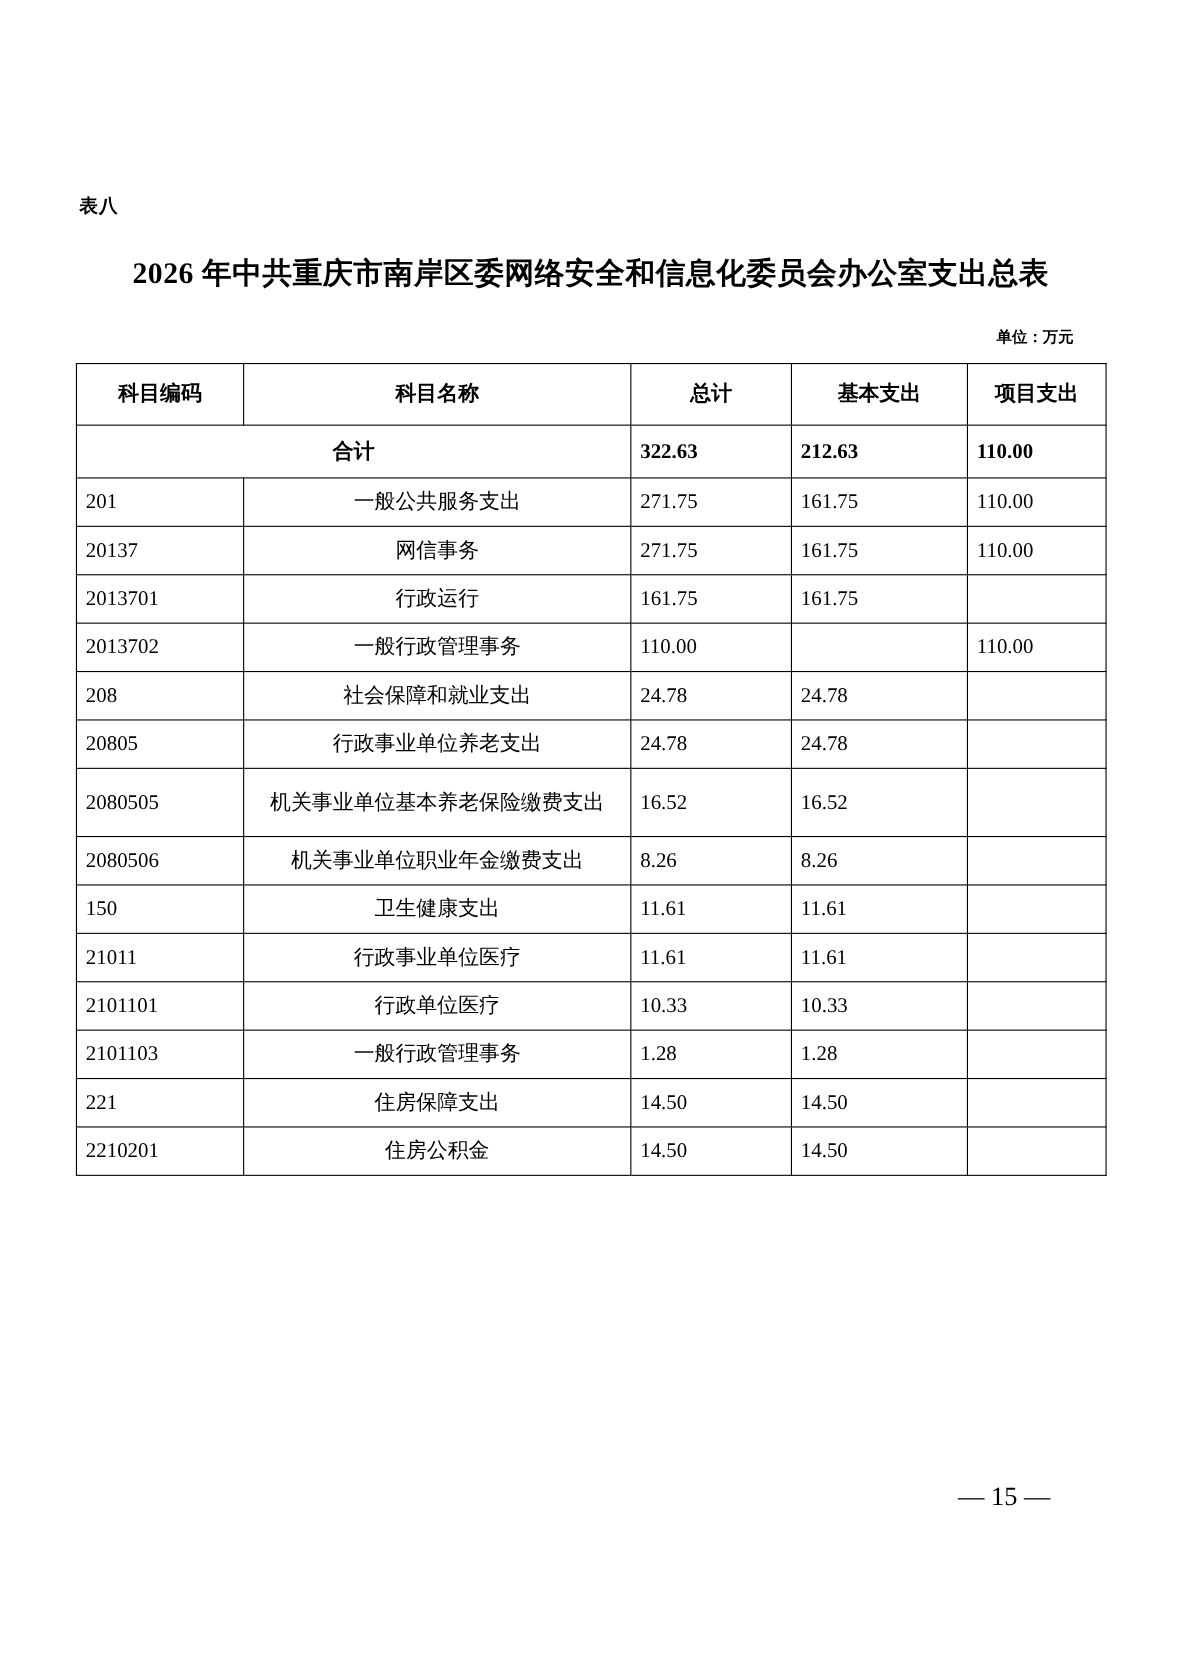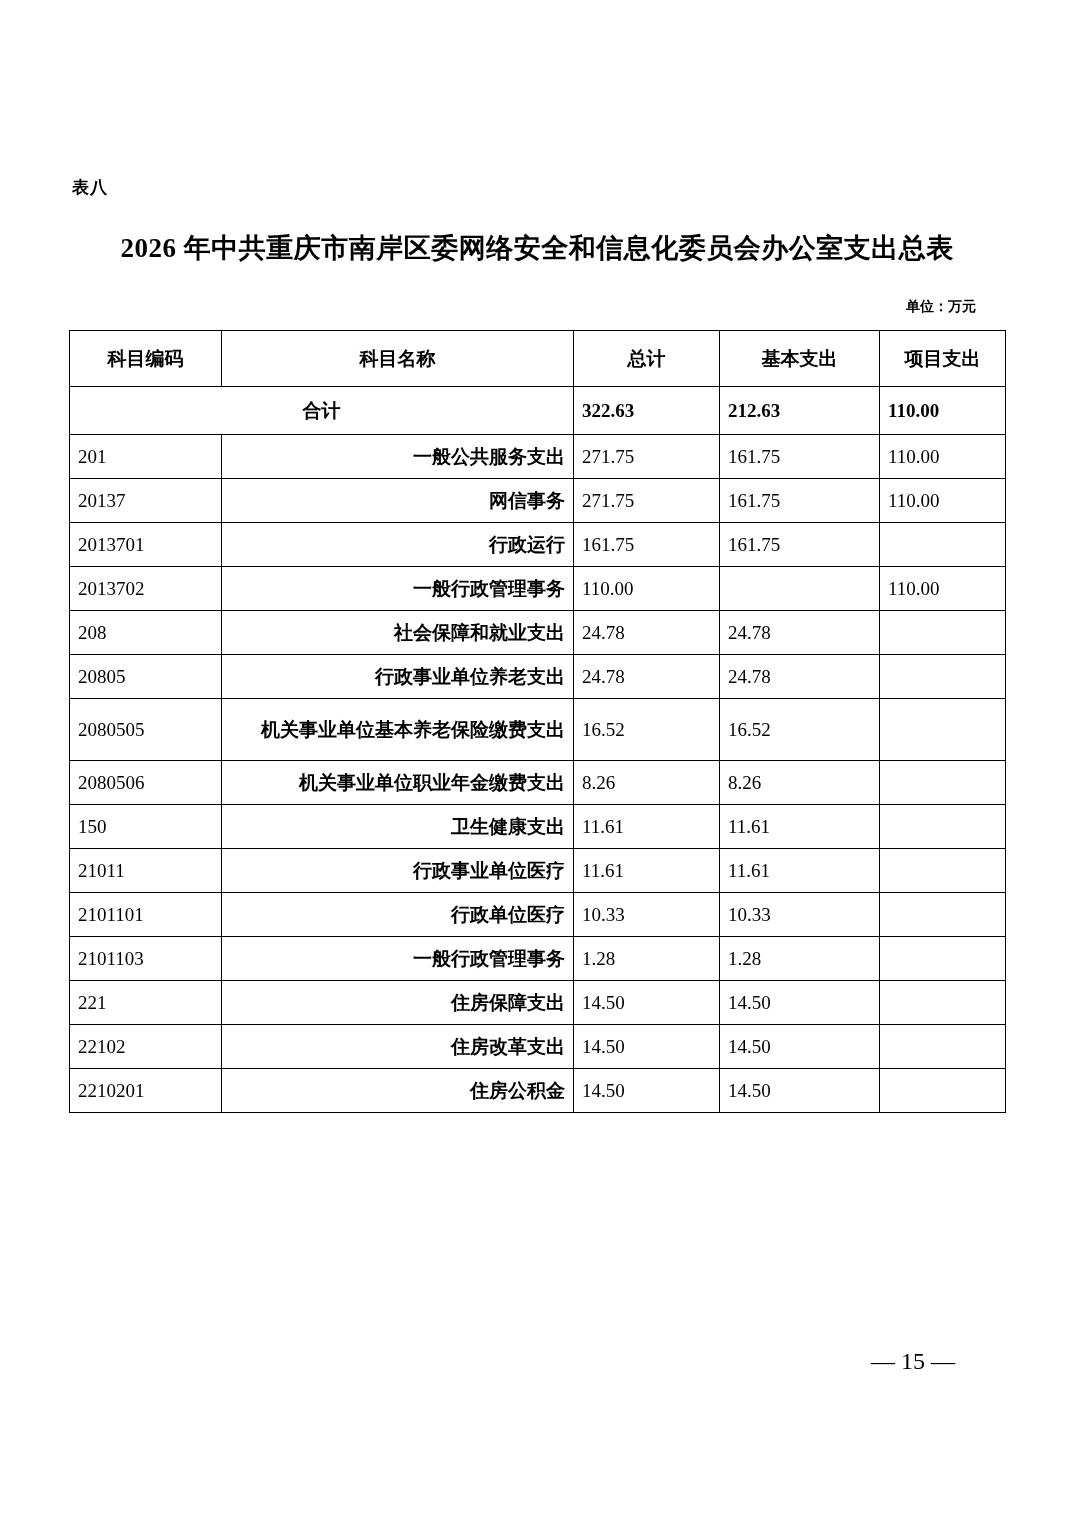--- a/index.html
+++ b/index.html
@@ -78,22 +78,21 @@
   .col-project { width: 126px; }
 
   td.num {
     text-align: left;
     padding-right: 12px;
   }
   td.code {
     text-align: left;
   }
   td.name {
-    text-align: right;
-    font-weight: bold;
+    text-align: center;
   }
   tr.total-row td {
     font-weight: bold;
     height: 48px;
   }
   tr.total-row td.total-label {
     text-align: center;
   }
   td.lvl1 { padding-left: 10px; }
   td.lvl2 { padding-left: 28px; }
@@ -236,27 +235,20 @@
           <td class="num"></td>
         </tr>
         <tr class="data-row">
           <td class="code lvl1">221</td>
           <td class="name nm1">住房保障支出</td>
           <td class="num">14.50</td>
           <td class="num">14.50</td>
           <td class="num"></td>
         </tr>
         <tr class="data-row">
-          <td class="code lvl2">22102</td>
-          <td class="name nm2">住房改革支出</td>
-          <td class="num">14.50</td>
-          <td class="num">14.50</td>
-          <td class="num"></td>
-        </tr>
-        <tr class="data-row">
           <td class="code lvl3">2210201</td>
           <td class="name nm3">住房公积金</td>
           <td class="num">14.50</td>
           <td class="num">14.50</td>
           <td class="num"></td>
         </tr>
       </tbody>
   </table>
 
   <div class="page-number">— 15 —</div>

